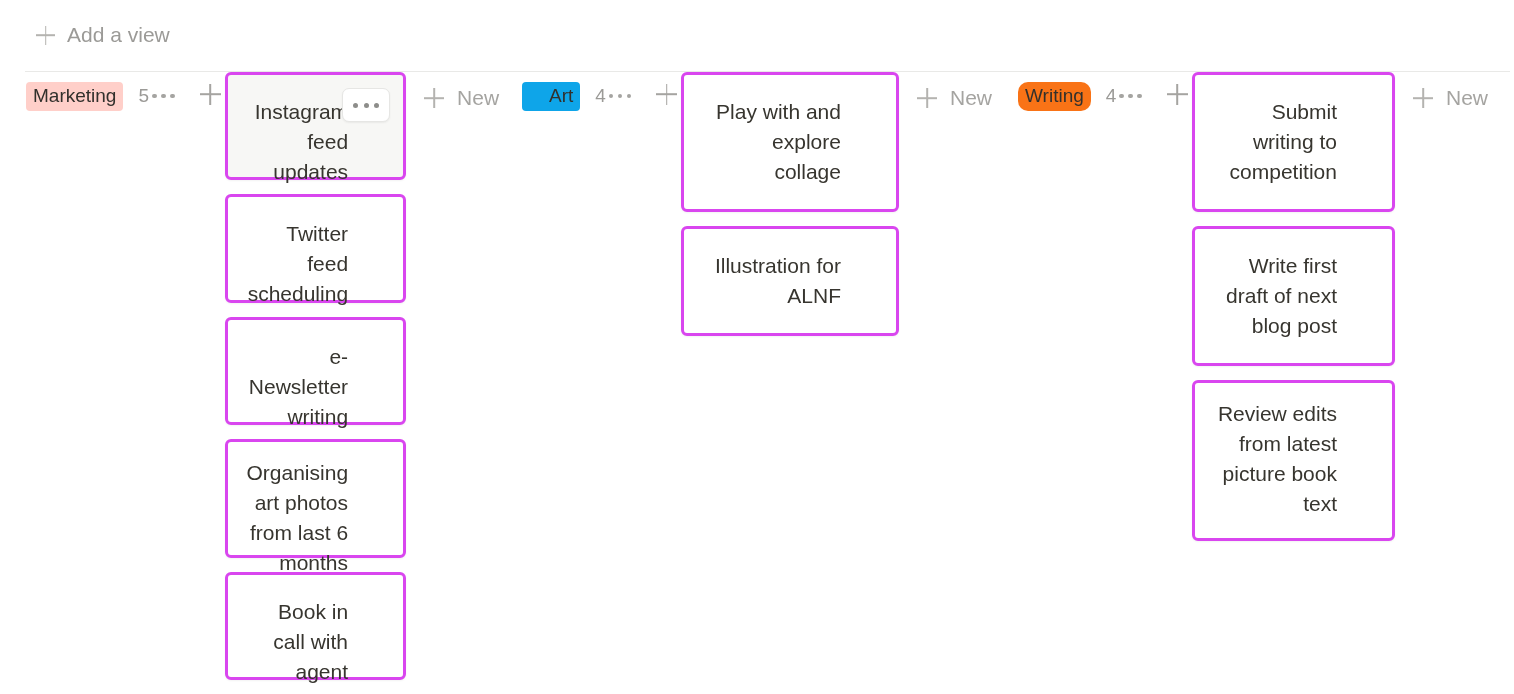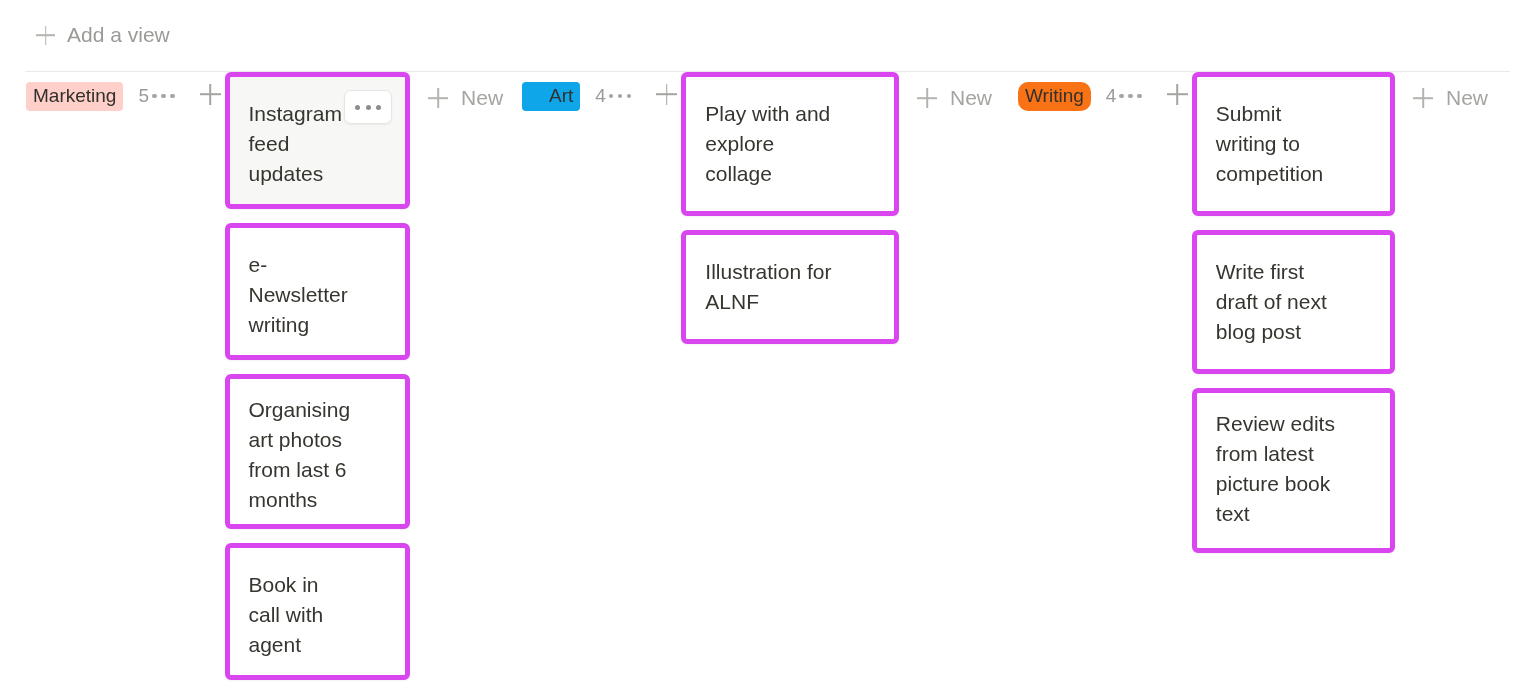--- a/index.html
+++ b/index.html
@@ -133,29 +133,30 @@
   .header-plus .plus-glyph::after { background: #a5a4a1; }
 
   
   .cards { display: flex; flex-direction: column; }
 
   .card {
     position: relative;
     min-height: 72px;
     box-sizing: border-box;
     background: #ffffff;
-    border: 5px solid #d946ef;
+    border: 3px solid #d946ef;
     border-radius: 6px;
     box-shadow: 0 1px 2px rgba(15, 15, 15, 0.05);
     padding: 22px 19px 22px 19px;
     margin-bottom: 14px;
     font-size: 21px;
     line-height: 30px;
     color: #37352f;
     cursor: pointer;
+    text-align: right;
   }
   .card.tall { min-height: 94px; padding-top: 16px; padding-bottom: 19px; }
   .card.hovered { background: #f7f7f5; }
   .card-title {
     display: block;
     padding-right: 36px;
     word-wrap: break-word;
   }
 
   .card-menu {
@@ -225,20 +226,23 @@
       <div class="cards">
         <div class="card hovered">
           <span class="card-title">Instagram feed updates</span>
           <span class="card-menu">
             <i></i>
             <i></i>
             <i></i>
           </span>
         </div>
         <div class="card">
+          <span class="card-title">Twitter feed scheduling</span>
+        </div>
+        <div class="card">
           <span class="card-title">e-Newsletter writing</span>
         </div>
         <div class="card tall">
           <span class="card-title">Organising art photos from last 6 months</span>
         </div>
         <div class="card">
           <span class="card-title">Book in call with agent</span>
         </div>
       </div>
       <div class="new-row">

